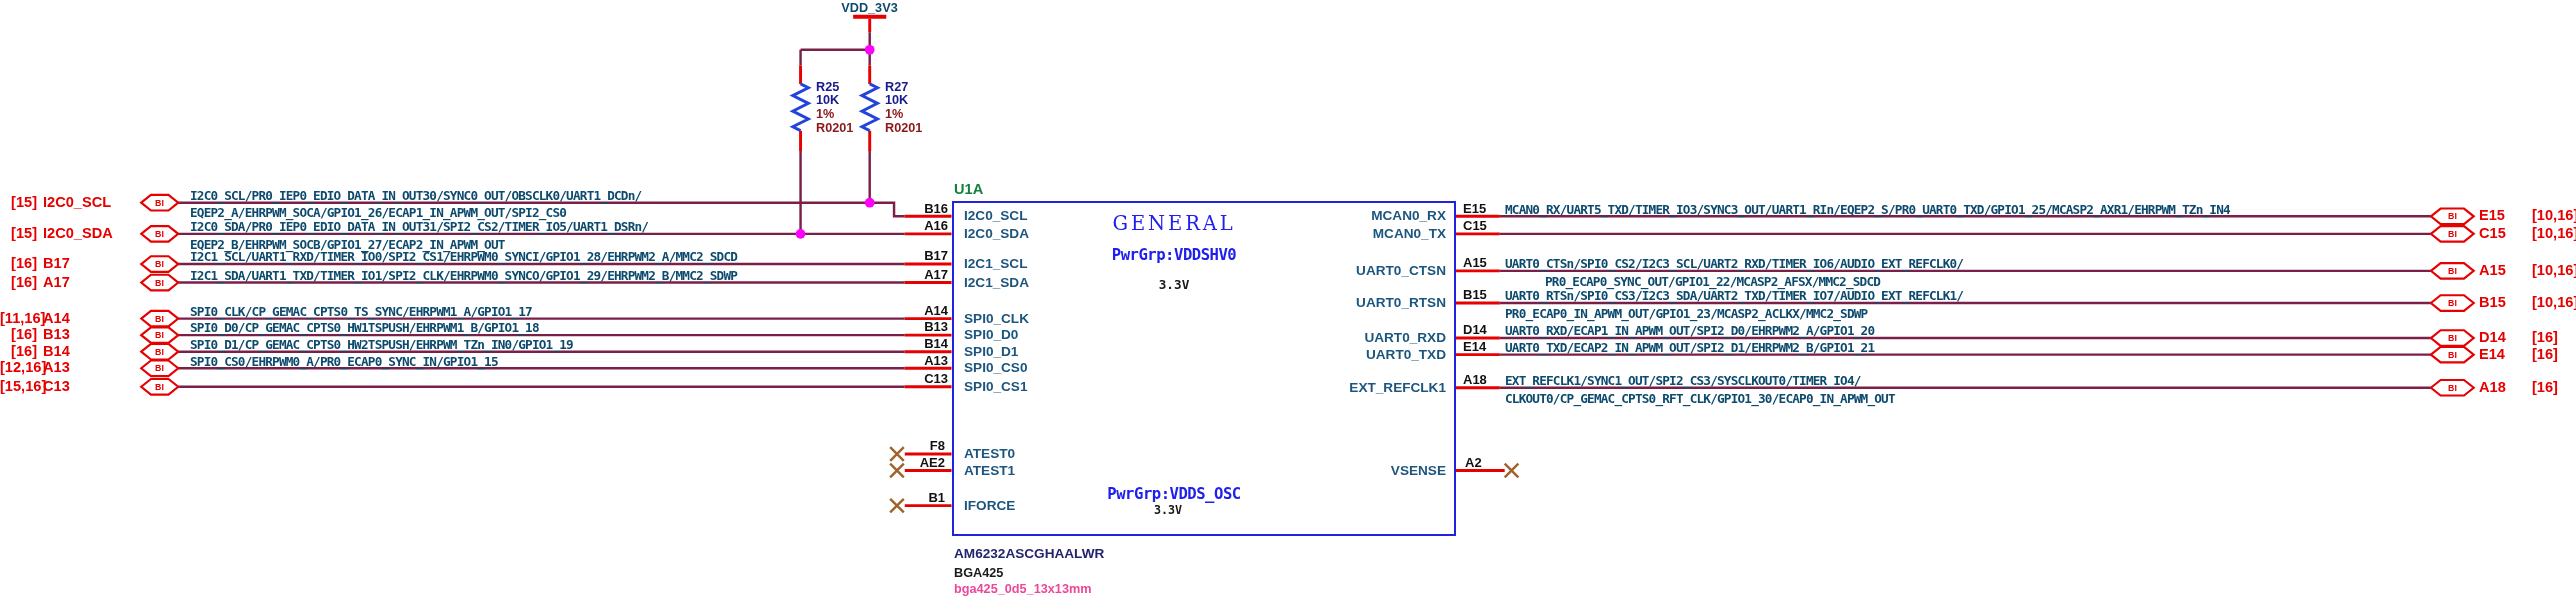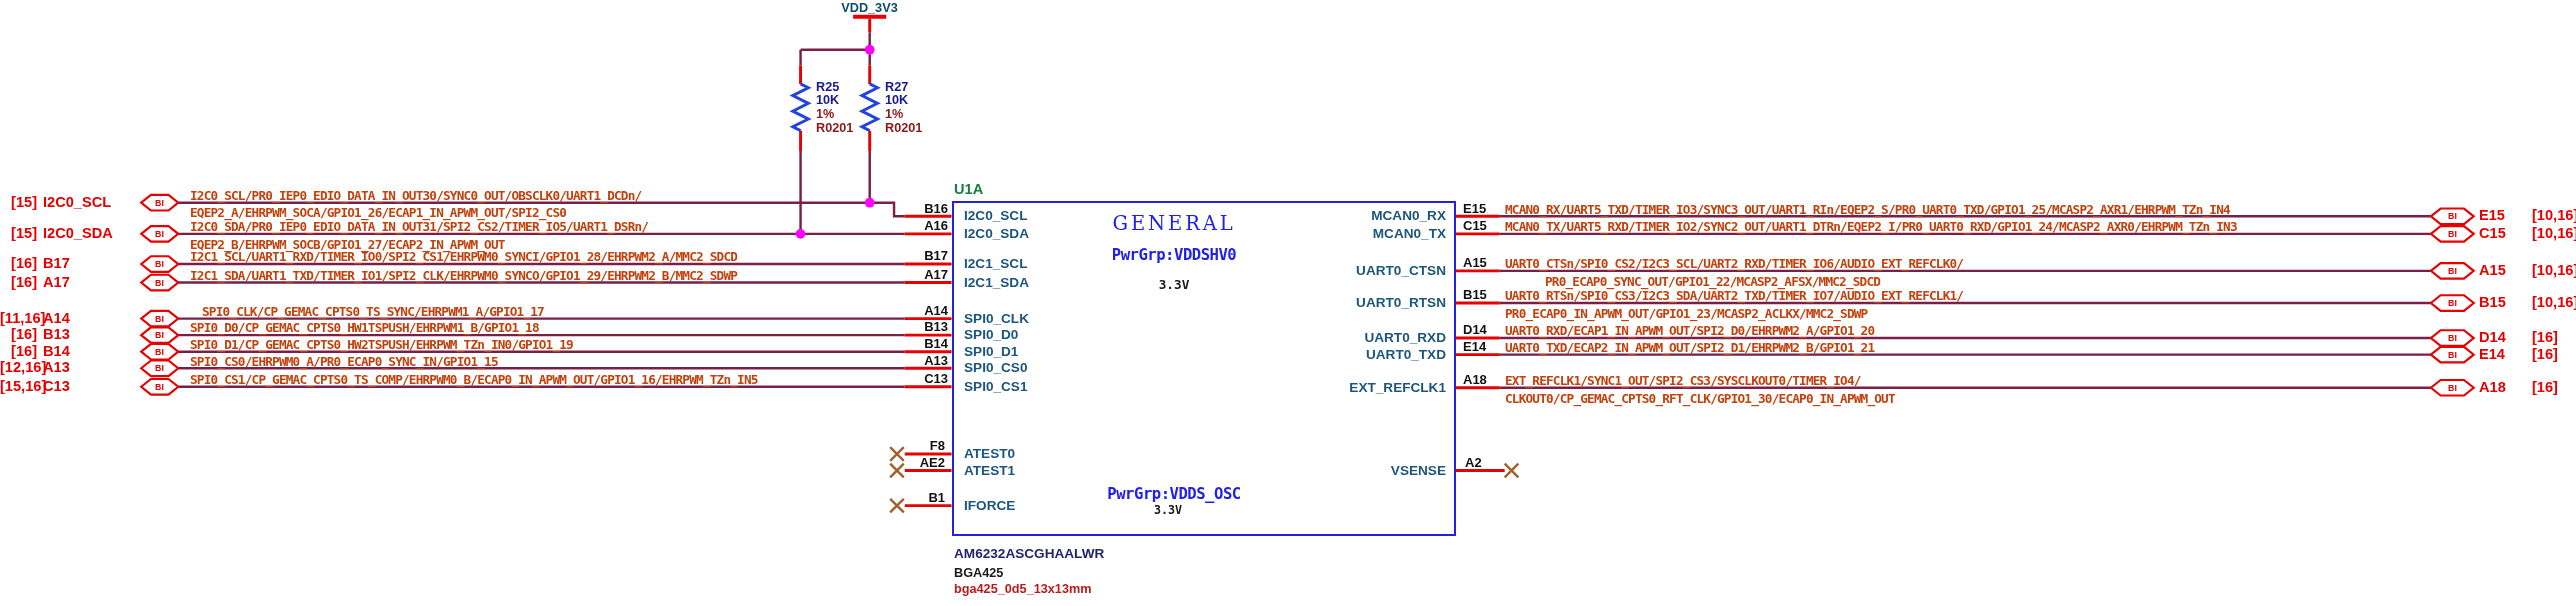--- a/index.html
+++ b/index.html
@@ -1,37 +1,37 @@
 <!DOCTYPE html>
 <html><head>
 <meta charset="utf-8">
 <style>
   html,body{margin:0;padding:0;background:#fff;}
   #canvas{position:relative;width:2576px;height:607px;background:#ffffff;overflow:hidden;
           font-family:"Liberation Sans",sans-serif;}
   .t{position:absolute;white-space:nowrap;line-height:1.15;}
-  .net{font:bold 12.7px "DejaVu Sans Mono",monospace;letter-spacing:-0.8px;color:#c2410c;}
+  .net{font:bold 12.7px "DejaVu Sans Mono",monospace;letter-spacing:-0.8px;color:#0c4a6e;}
   .pnum{font:bold 13px "Liberation Sans",sans-serif;color:#111111;}
   .pname{font:bold 13.6px "Liberation Sans",sans-serif;color:#1C567E;}
   .rl{font:bold 14.6px "Liberation Sans",sans-serif;color:#E60000;}
   .pages-l{width:37px;text-align:right;}
   .pinnum-l{width:47px;text-align:right;}
   .bi{font:bold 8.8px "Liberation Sans",sans-serif;color:#E60000;text-align:center;}
   .rref{font:bold 12.7px "Liberation Sans",sans-serif;color:#1A1A8C;}
   .rtol{font:bold 12.7px "Liberation Sans",sans-serif;color:#8B1A1A;}
   .vdd{font:bold 12.7px "Liberation Sans",sans-serif;color:#0c4a6e;width:103px;text-align:center;}
   .bank-general{font:19.5px "DejaVu Serif",serif;letter-spacing:2.9px;color:#2020EE;width:302px;text-align:center;}
   .pwrgrp{font:bold 15.6px "DejaVu Sans Mono",monospace;color:#2020EE;width:302px;text-align:center;letter-spacing:-0.5px;}
   .volt{font:bold 12.7px "DejaVu Sans Mono",monospace;color:#1A1A1A;width:302px;text-align:center;}
   .volt2{font:bold 11.7px "DejaVu Sans Mono",monospace;color:#1A1A1A;width:302px;text-align:center;}
   .bank-osc{font:bold 19.5px "DejaVu Sans Mono",monospace;letter-spacing:1.9px;color:#2020EE;width:302px;text-align:center;}
   .refdes{font:bold 14.6px "Liberation Sans",sans-serif;color:#15803d;}
   .partnum{font:bold 13.6px "Liberation Sans",sans-serif;color:#24246E;text-align:center;}
   .pkg{font:bold 12.7px "Liberation Sans",sans-serif;color:#1A1A1A;}
-  .fp{font:bold 12.7px "Liberation Sans",sans-serif;color:#b91c1c;}
+  .fp{font:bold 12.7px "Liberation Sans",sans-serif;color:#ec4899;}
   .pname-r{width:195px;text-align:right;}
   #chipbox{position:absolute;left:952px;top:201px;width:504px;height:335px;
            border:2.9px solid #2121DF;box-sizing:border-box;}
   svg{position:absolute;left:0;top:0;}
 </style>
 </head>
 <body>
 
 <div id="canvas">
 
@@ -167,21 +167,21 @@
   <span class="t rl pages-l" style="left:0px;top:274px;">[16]</span>
   <span class="t rl" style="left:43px;top:274px;">A17</span>
   <span class="t bi" style="left:145px;top:278px;width:29px;">BI</span>
   <span class="t net" style="left:190px;top:268px;">I2C1_SDA/UART1_TXD/TIMER_IO1/SPI2_CLK/EHRPWM0_SYNCO/GPIO1_29/EHRPWM2_B/MMC2_SDWP</span>
   <span class="t pnum pinnum-l" style="left:901px;top:267px;">A17</span>
   <span class="t pname" style="left:964px;top:275px;">I2C1_SDA</span>
 
   <span class="t rl pages-l" style="left:0px;top:310px;">[11,16]</span>
   <span class="t rl" style="left:43px;top:310px;">A14</span>
   <span class="t bi" style="left:145px;top:314px;width:29px;">BI</span>
-  <span class="t net" style="left:190px;top:304px;margin-left:12px;">SPI0_CLK/CP_GEMAC_CPTS0_TS_SYNC/EHRPWM1_A/GPIO1_17</span>
+  <span class="t net" style="left:190px;top:304px;">SPI0_CLK/CP_GEMAC_CPTS0_TS_SYNC/EHRPWM1_A/GPIO1_17</span>
   <span class="t pnum pinnum-l" style="left:901px;top:303px;">A14</span>
   <span class="t pname" style="left:964px;top:311px;">SPI0_CLK</span>
 
   <span class="t rl pages-l" style="left:0px;top:326px;">[16]</span>
   <span class="t rl" style="left:43px;top:326px;">B13</span>
   <span class="t bi" style="left:145px;top:330px;width:29px;">BI</span>
   <span class="t net" style="left:190px;top:320px;">SPI0_D0/CP_GEMAC_CPTS0_HW1TSPUSH/EHRPWM1_B/GPIO1_18</span>
   <span class="t pnum pinnum-l" style="left:901px;top:319px;">B13</span>
   <span class="t pname" style="left:964px;top:327px;">SPI0_D0</span>
 
@@ -195,41 +195,39 @@
   <span class="t rl pages-l" style="left:0px;top:359px;">[12,16]</span>
   <span class="t rl" style="left:43px;top:359px;">A13</span>
   <span class="t bi" style="left:145px;top:363px;width:29px;">BI</span>
   <span class="t net" style="left:190px;top:354px;">SPI0_CS0/EHRPWM0_A/PR0_ECAP0_SYNC_IN/GPIO1_15</span>
   <span class="t pnum pinnum-l" style="left:901px;top:353px;">A13</span>
   <span class="t pname" style="left:964px;top:360px;">SPI0_CS0</span>
 
   <span class="t rl pages-l" style="left:0px;top:378px;">[15,16]</span>
   <span class="t rl" style="left:43px;top:378px;">C13</span>
   <span class="t bi" style="left:145px;top:382px;width:29px;">BI</span>
-  <span class="t net" style="left:190px;top:372px;">SPI0_CS1/CP_GEMAC_CPTS0_TS_COMP/EHRPWM0_B/ECAP0_IN_APWM_OUT/GPIO1_16/EHRPWM_TZn_IN5</span>
   <span class="t pnum pinnum-l" style="left:901px;top:371px;">C13</span>
   <span class="t pname" style="left:964px;top:379px;">SPI0_CS1</span>
 
   <span class="t pnum pinnum-l" style="left:898px;top:438px;">F8</span>
   <span class="t pname" style="left:964px;top:446px;">ATEST0</span>
   <span class="t pnum pinnum-l" style="left:898px;top:455px;">AE2</span>
   <span class="t pname" style="left:964px;top:463px;">ATEST1</span>
   <span class="t pnum pinnum-l" style="left:898px;top:490px;">B1</span>
   <span class="t pname" style="left:964px;top:498px;">IFORCE</span>
 
   <span class="t pname pname-r" style="left:1251px;top:208px;">MCAN0_RX</span>
   <span class="t pnum" style="left:1463px;top:201px;">E15</span>
   <span class="t net" style="left:1505px;top:202px;">MCAN0_RX/UART5_TXD/TIMER_IO3/SYNC3_OUT/UART1_RIn/EQEP2_S/PR0_UART0_TXD/GPIO1_25/MCASP2_AXR1/EHRPWM_TZn_IN4</span>
   <span class="t bi" style="left:2439px;top:211px;width:27px;">BI</span>
   <span class="t rl" style="left:2479px;top:207px;">E15</span>
   <span class="t rl" style="left:2532px;top:207px;">[10,16]</span>
 
   <span class="t pname pname-r" style="left:1251px;top:226px;">MCAN0_TX</span>
   <span class="t pnum" style="left:1463px;top:218px;">C15</span>
-  <span class="t net" style="left:1505px;top:219px;">MCAN0_TX/UART5_RXD/TIMER_IO2/SYNC2_OUT/UART1_DTRn/EQEP2_I/PR0_UART0_RXD/GPIO1_24/MCASP2_AXR0/EHRPWM_TZn_IN3</span>
   <span class="t bi" style="left:2439px;top:229px;width:27px;">BI</span>
   <span class="t rl" style="left:2479px;top:225px;">C15</span>
   <span class="t rl" style="left:2532px;top:225px;">[10,16]</span>
 
   <span class="t pname pname-r" style="left:1251px;top:263px;">UART0_CTSN</span>
   <span class="t pnum" style="left:1463px;top:255px;">A15</span>
   <span class="t net" style="left:1505px;top:256px;">UART0_CTSn/SPI0_CS2/I2C3_SCL/UART2_RXD/TIMER_IO6/AUDIO_EXT_REFCLK0/</span>
   <span class="t net" style="left:1505px;top:274px;margin-left:40px;">PR0_ECAP0_SYNC_OUT/GPIO1_22/MCASP2_AFSX/MMC2_SDCD</span>
   <span class="t bi" style="left:2439px;top:266px;width:27px;">BI</span>
   <span class="t rl" style="left:2479px;top:262px;">A15</span>

